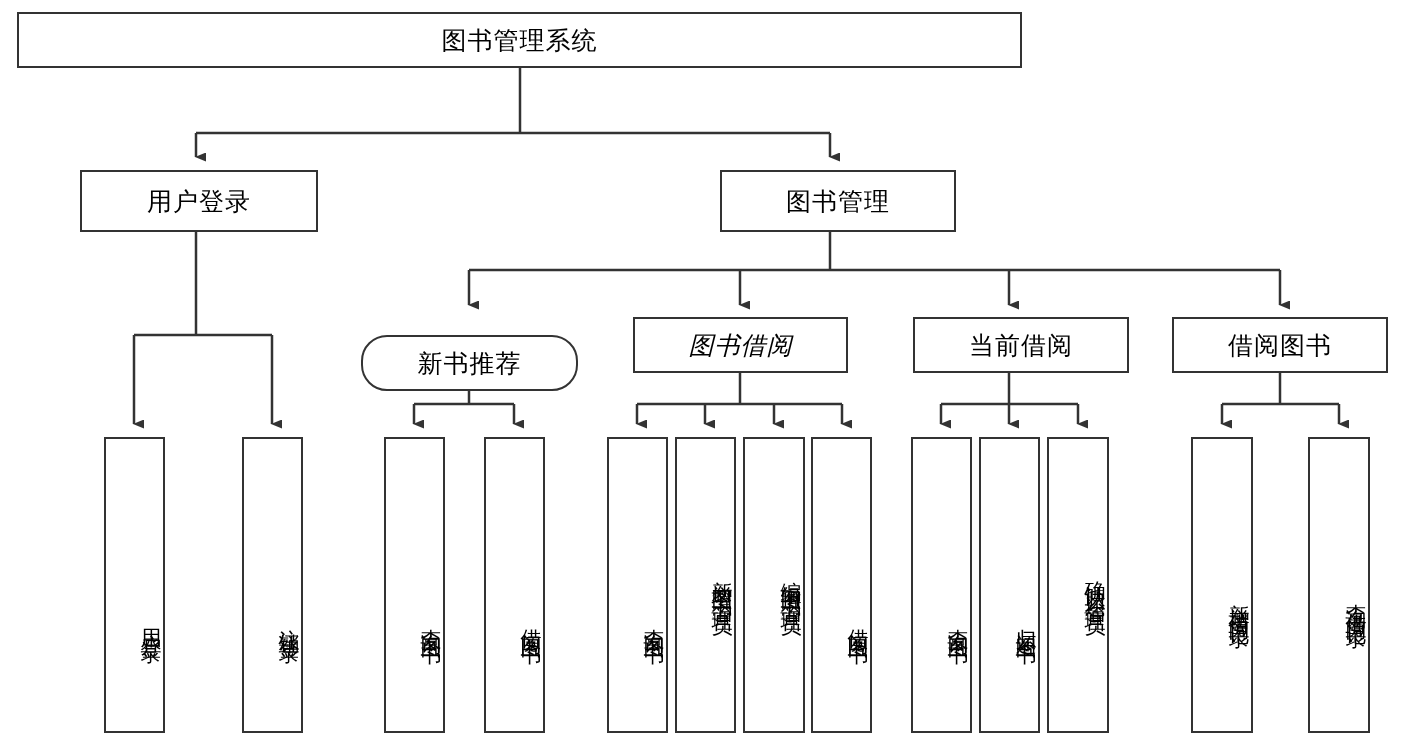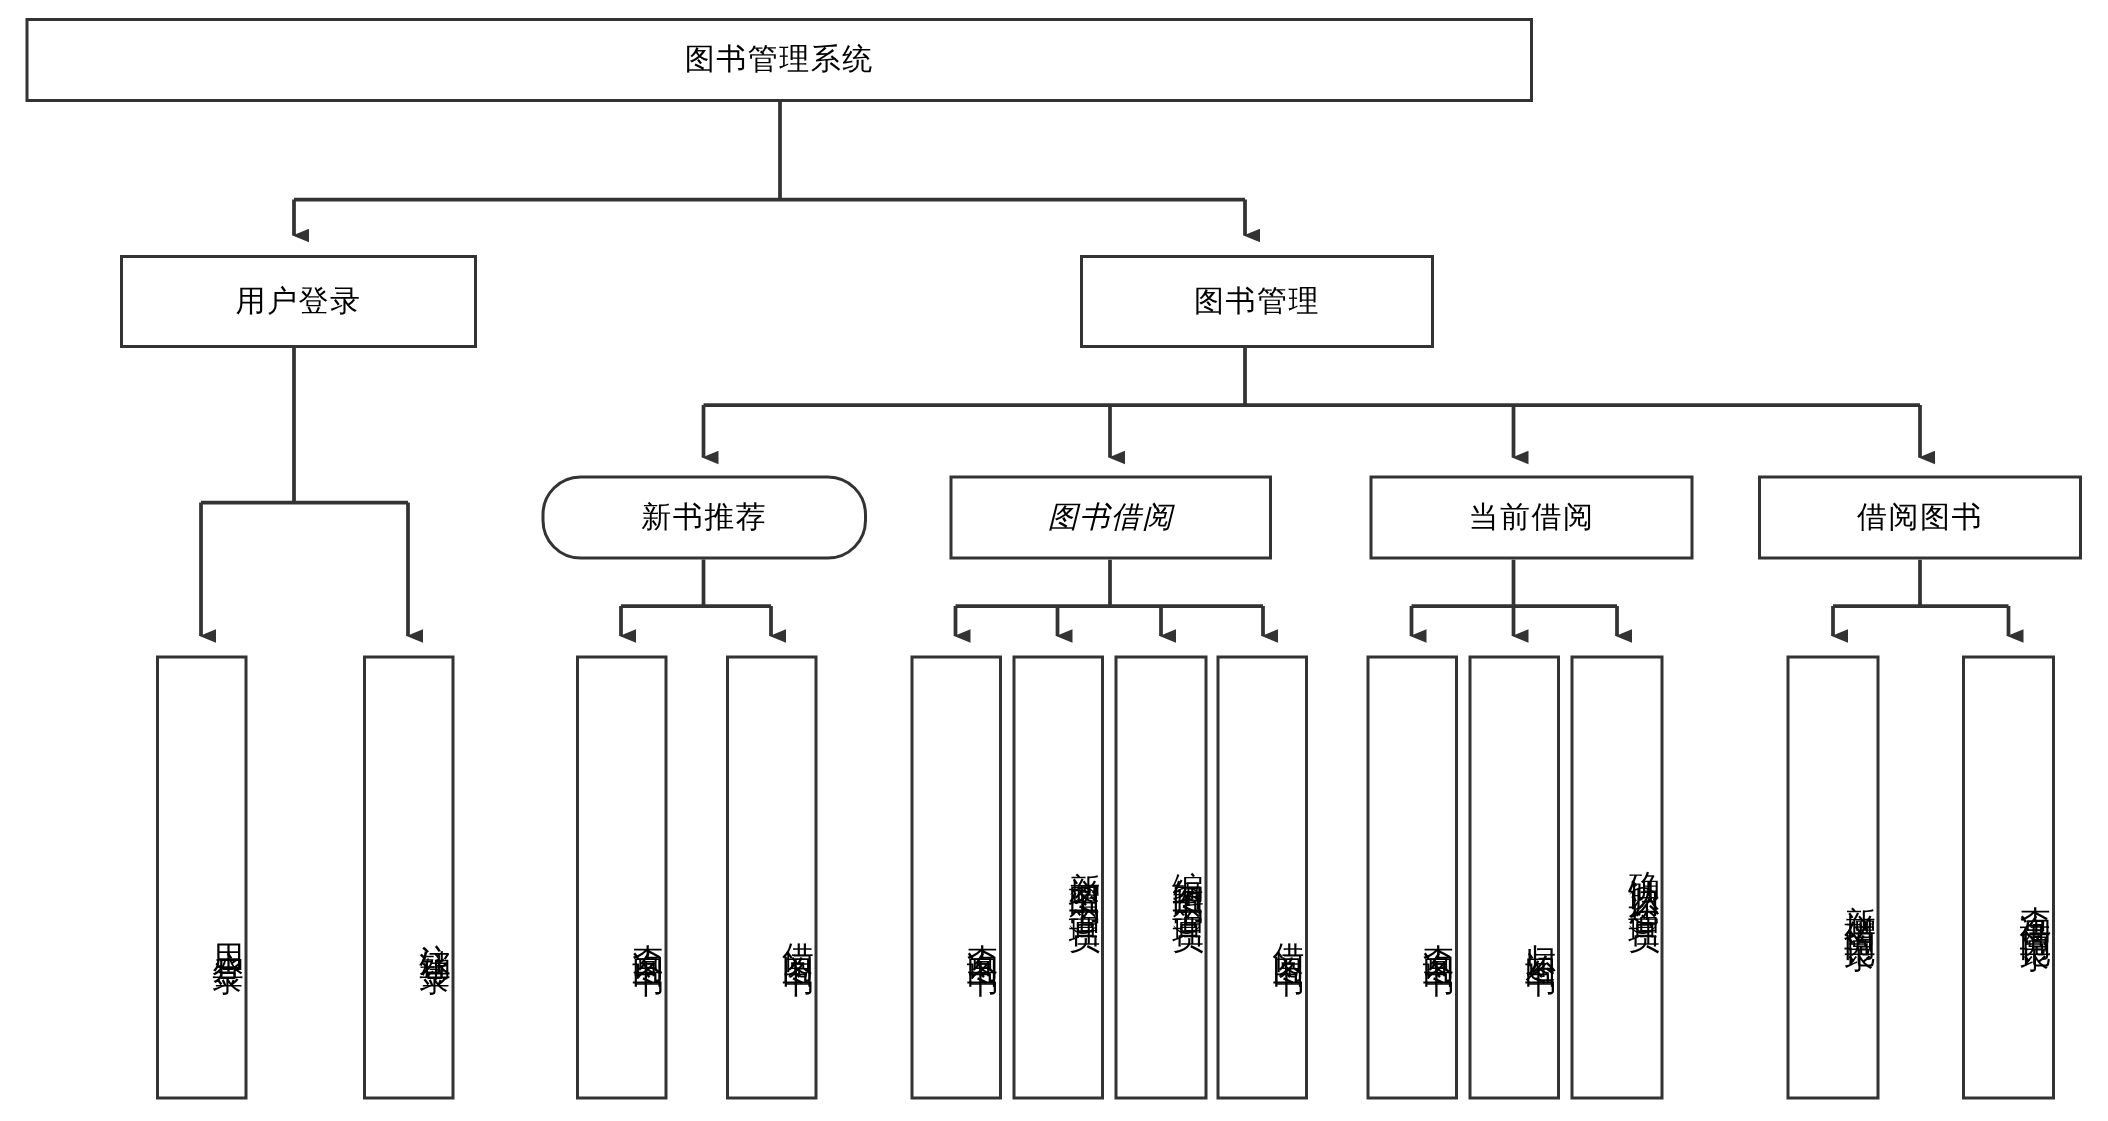--- a/index.html
+++ b/index.html
@@ -30,21 +30,21 @@
     box-sizing: border-box;
     background: #ffffff;
     border: 2px solid #333333;
     display: flex;
     align-items: center;
     justify-content: center;
     color: #000000;
     z-index: 2;
   }
   .node.horiz {
-    font-size: 20px;
+    font-size: 25px;
     letter-spacing: 1px;
     line-height: 1.2;
   }
   .node.vert {
     writing-mode: vertical-rl;
     text-orientation: upright;
     font-size: 21px;
     letter-spacing: 5px;
     line-height: 1.1;
     padding-top: 6px;
@@ -131,21 +131,21 @@
     <span class="node-label">图书管理系统</span>
   </div>
 
   <div class="node horiz" style="left:80px; top:170px; width:238px; height:62px;">
     <span class="node-label">用户登录</span>
   </div>
   <div class="node horiz" style="left:720px; top:170px; width:236px; height:62px;">
     <span class="node-label">图书管理</span>
   </div>
 
-  <div class="node horiz" style="left:361px; top:317px; width:217px; height:56px;border-radius:26px;">
+  <div class="node horiz" style="left:361px; top:335px; width:217px; height:56px;border-radius:26px;">
     <span class="node-label">新书推荐</span>
   </div>
   <div class="node horiz" style="left:633px; top:317px; width:215px; height:56px;font-style:italic;">
     <span class="node-label">图书借阅</span>
   </div>
   <div class="node horiz" style="left:901px; top:317px; width:216px; height:56px;margin-left:12px;">
     <span class="node-label">当前借阅</span>
   </div>
   <div class="node horiz" style="left:1172px; top:317px; width:216px; height:56px;">
     <span class="node-label">借阅图书</span>

